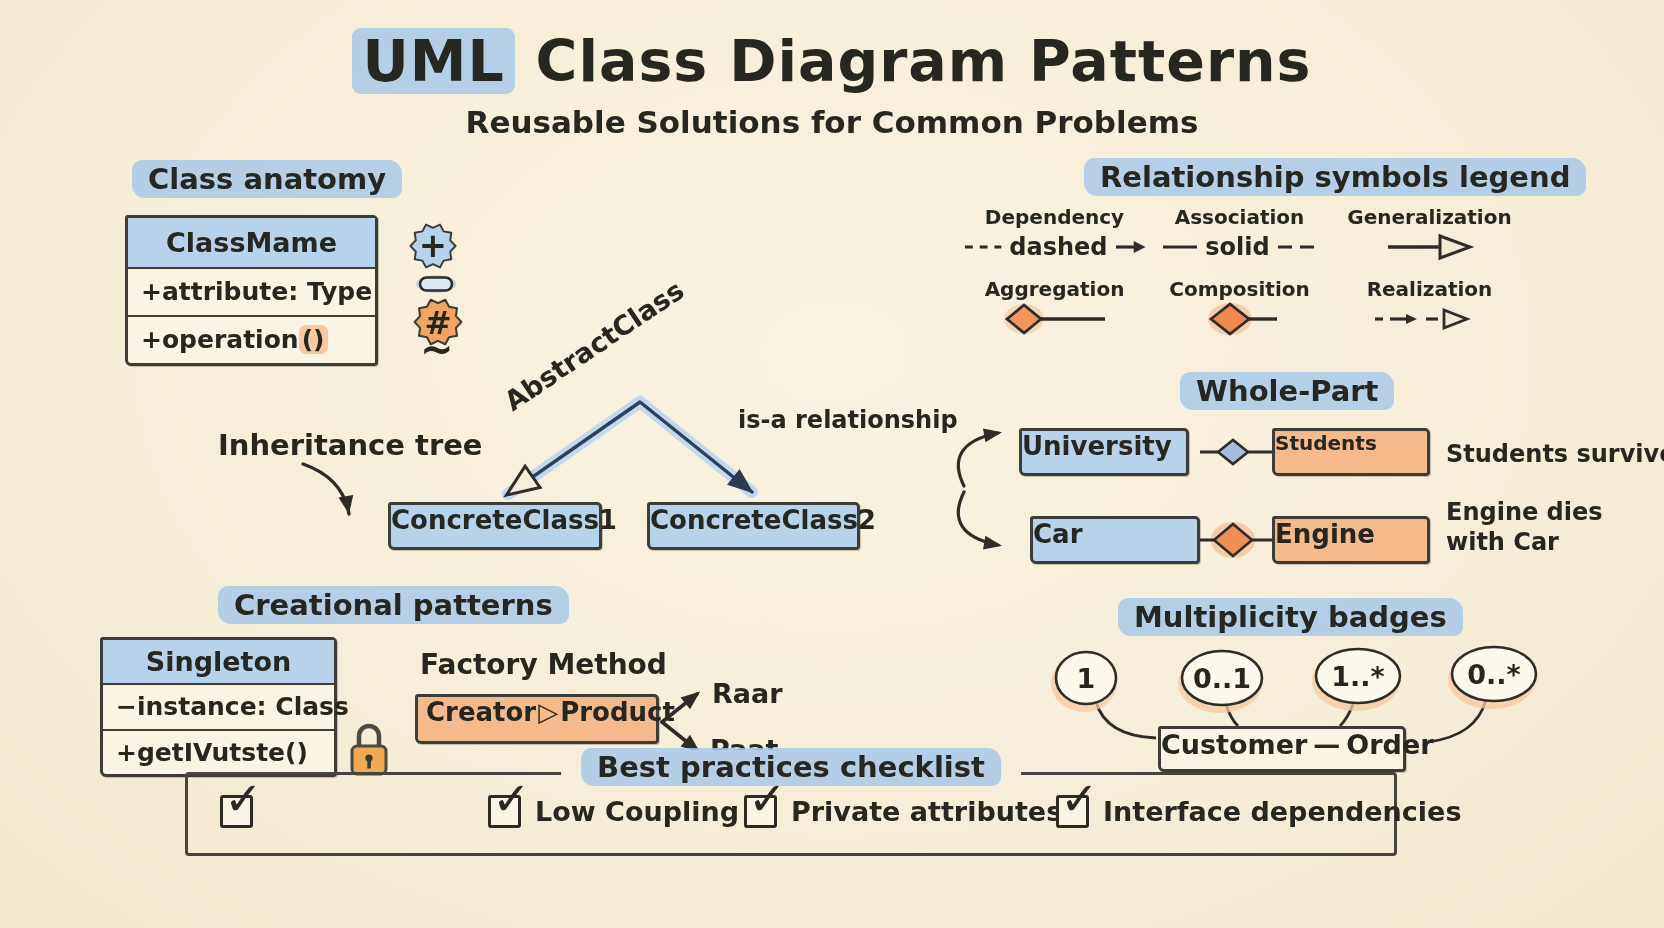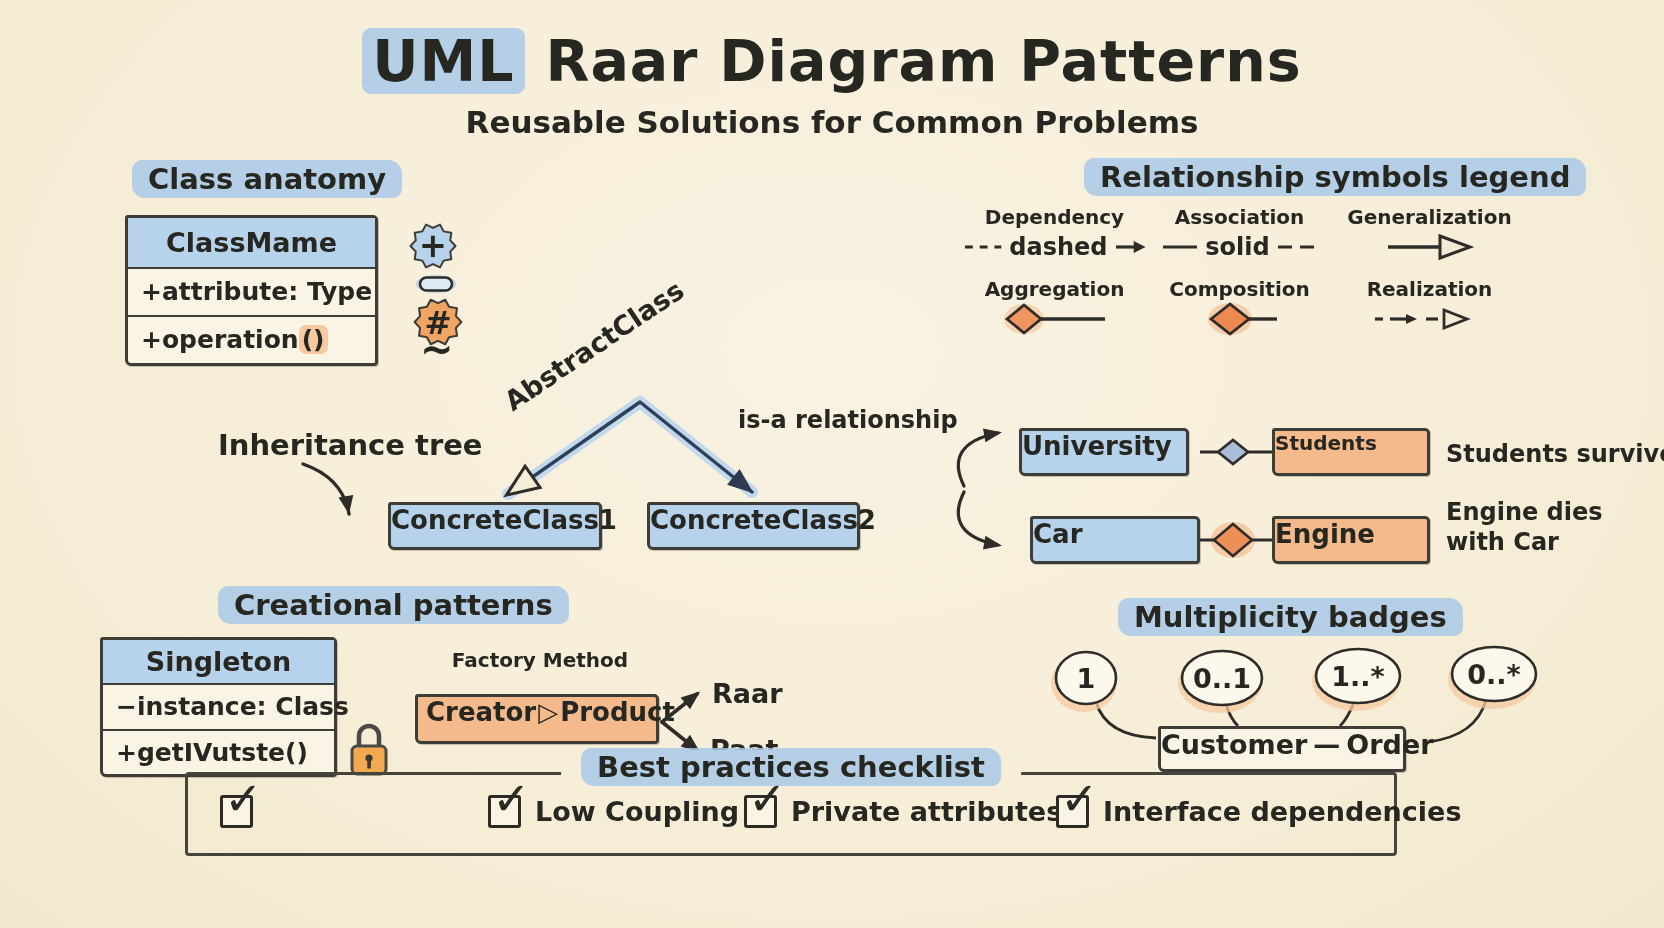--- a/index.html
+++ b/index.html
@@ -36,21 +36,21 @@
   .bp-check{position:relative; width:27px; height:27px; border:3.5px solid #2c2a25; border-radius:3px; background:#faf4e4;}
   .bp-check .tick{position:absolute; top:-22px; left:1px; font-size:46px; line-height:1; color:#2c2a25;}
   svg text{font-family:"DejaVu Sans", sans-serif; font-weight:700; fill:#272722;}
 </style>
 </head>
 <body>
 
 <div class="stage">
 
   <div class="abs" style="left:0; right:0; top:28px; text-align:center; font-size:57px; letter-spacing:1px;">
-    <span class="hl" style="padding:0 10px; border-radius:9px;">UML</span><span> Raar Diagram Patterns</span>
+    <span class="hl" style="padding:0 10px; border-radius:9px;">UML</span><span> Class Diagram Patterns</span>
   </div>
   <div class="abs" style="left:0; right:0; top:104px; text-align:center; font-size:31px;">Reusable Solutions for Common Problems</div>
 
   <div class="abs heading" style="left:132px; top:162px;">
     <span class="hl">Class anatomy</span>
   </div>
   <div class="abs ubox clsbox" style="left:125px; top:215px; width:253px; height:151px;">
     <div class="hdr" style="flex:1.05;">ClassMame</div>
     <div class="row" style="flex:1;">
       <span>+attribute: Type</span>
@@ -172,20 +172,23 @@
     <g transform="translate(392,162) rotate(39)">
       <polygon points="2,0 -24,-10 -24,10" fill="#2e3a50"></polygon>
     </g>
   </svg>
 
   <div class="abs note" style="left:738px; top:406px;text-align:right;">is-a relationship</div>
 
   <div class="abs ubox blue cell" style="left:388px; top:502px; width:214px; height:48px; display:flex; font-size:26px;">ConcreteClass1</div>
   <div class="abs ubox blue cell" style="left:647px; top:502px; width:213px; height:48px; display:flex; font-size:26px;">ConcreteClass2</div>
 
+  <div class="abs heading" style="left:1180px; top:374px;">
+    <span class="hl">Whole-Part</span>
+  </div>
 
   <svg class="abs" style="left:948px; top:408px;" width="72" height="162" viewBox="0 0 72 162">
     <path d="M 16,78 C 2,50 14,32 50,25" fill="none" stroke="#2e2c28" stroke-width="3.2" stroke-linecap="round"></path>
     <g transform="translate(50,25) rotate(-10)">
         <polygon points="4,0 -14,-7 -14,7" fill="#2e2c28"></polygon>
       </g>
     <path d="M 16,84 C 2,112 14,130 50,137" fill="none" stroke="#2e2c28" stroke-width="3.2" stroke-linecap="round"></path>
     <g transform="translate(50,137) rotate(10)">
         <polygon points="4,0 -14,-7 -14,7" fill="#2e2c28"></polygon>
       </g>
@@ -225,21 +228,21 @@
     </div>
   </div>
 
   <svg class="abs" style="left:349px; top:720px;" width="40" height="57" viewBox="0 0 40 57">
     <path d="M 10,27 V 16 a 10,10 0 0 1 20,0 V 27" fill="none" stroke="#4a4a44" stroke-width="4.5"></path>
     <rect x="3" y="26" width="34" height="28" rx="5" fill="#f2a94f" stroke="#4a4a44" stroke-width="3"></rect>
     <circle cx="20" cy="38" r="3.6" fill="#3a3a34"></circle>
     <rect x="18.3" y="40" width="3.6" height="8.5" fill="#3a3a34"></rect>
   </svg>
 
-  <div class="abs" style="left:420px; top:648px; width:240px; text-align:center; font-size:20px; white-space:nowrap;">Factory Method</div>
+  <div class="abs" style="left:420px; top:648px; width:240px; text-align:center; font-size:28px; white-space:nowrap;">Factory Method</div>
 
   <div class="abs ubox orange cell" style="left:415px; top:694px; width:244px; height:50px; display:flex; font-size:26px; gap:2px;padding-left:8px;">
     <span>Creator</span>
     <span>▷</span>
     <span>Product</span>
   </div>
 
   <svg class="abs" style="left:657px; top:676px;" width="58" height="94" viewBox="0 0 58 94">
     <path d="M 5,46 L 40,18" fill="none" stroke="#2e2c28" stroke-width="3.6" stroke-linecap="round"></path>
     <g transform="translate(40,18) rotate(-39)">

